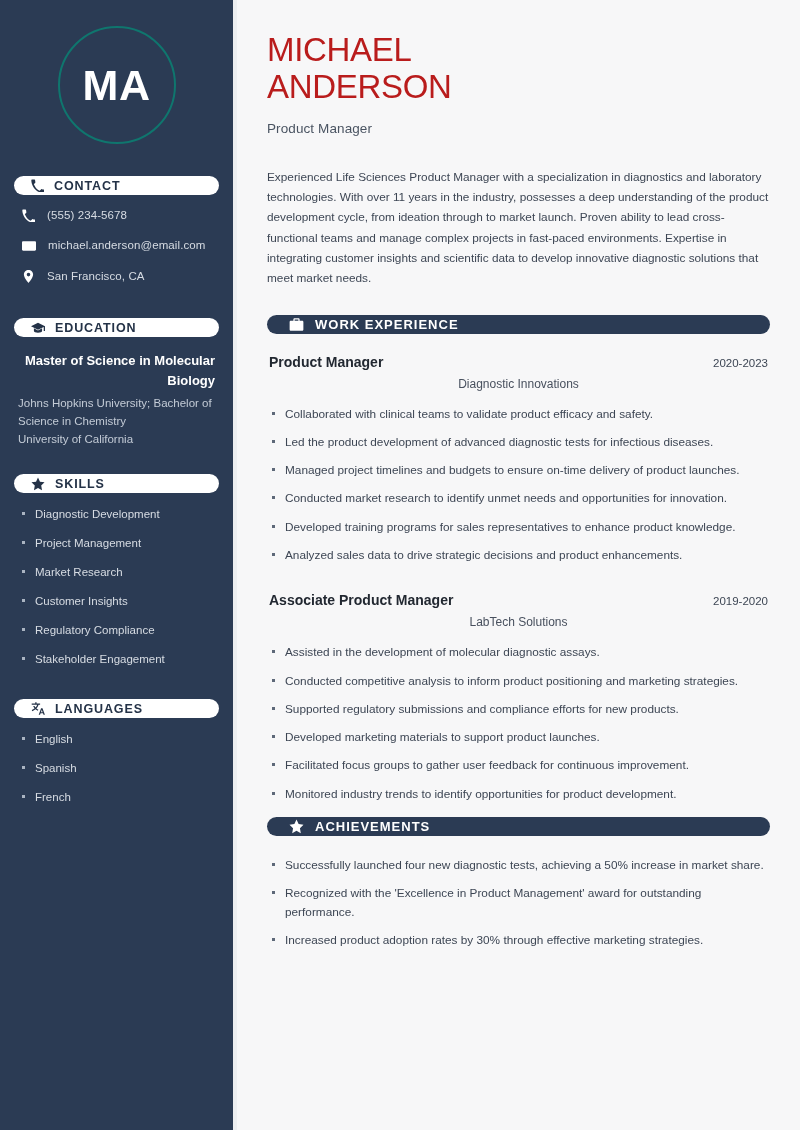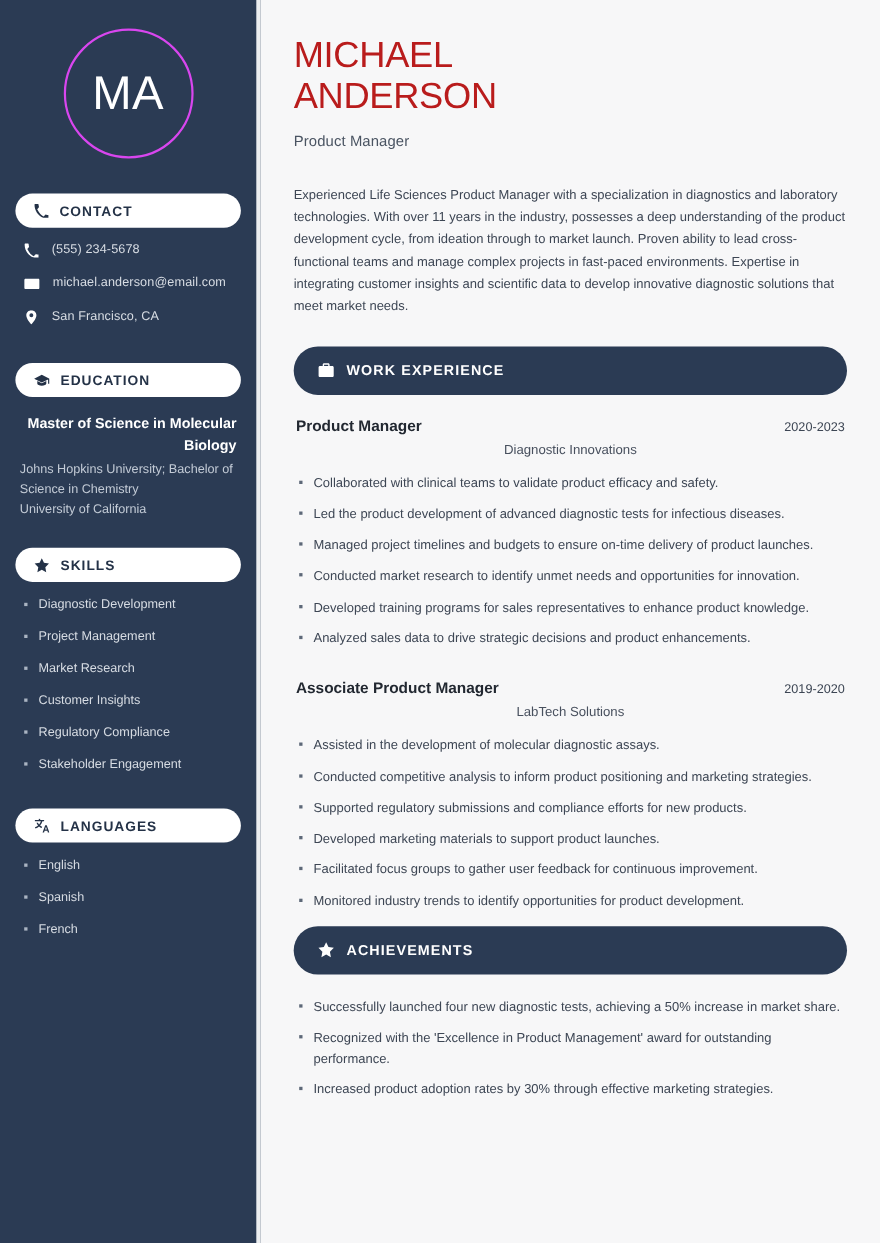--- a/index.html
+++ b/index.html
@@ -39,35 +39,35 @@
     display: flex;
     justify-content: center;
     padding-top: 26px;
     padding-bottom: 26px;
   }
 
   .avatar {
     width: 118px;
     height: 118px;
     border-radius: 50%;
-    border: 2px solid #d946ef;
+    border: 2px solid #0f766e;
     display: flex;
     align-items: center;
     justify-content: center;
     color: #ffffff;
     font-size: 43px;
-    font-weight: 400;
+    font-weight: 700;
     letter-spacing: 0.5px;
     line-height: 1;
   }
 
   .pill {
     background: #ffffff;
     border-radius: 999px;
-    height: 31px;
+    height: 19px;
     display: flex;
     align-items: center;
     padding: 0 0 0 17px;
     gap: 10px;
     margin-top: 6px;
     margin-bottom: 14px;
   }
 
   .pill-label {
     color: #243247;
@@ -169,21 +169,21 @@
     color: #3d4654;
     line-height: 1.72;
     margin-top: 31px;
     margin-bottom: 26px;
     text-align: left;
   }
 
   .section-bar {
     background: #2b3b54;
     border-radius: 999px;
-    height: 44px;
+    height: 19px;
     display: flex;
     align-items: center;
     gap: 11px;
     padding: 0 0 0 22px;
     margin-bottom: 20px;
   }
 
   .section-bar .ic svg { display: block; fill: #ffffff; }
 
   .section-title {

